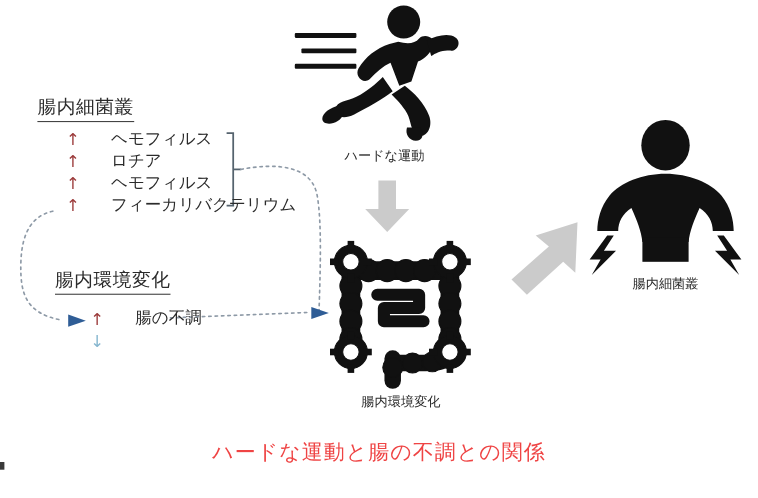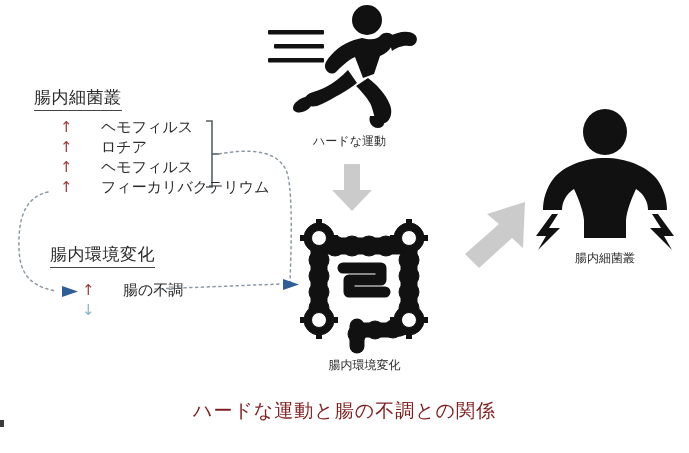--- a/index.html
+++ b/index.html
@@ -43,21 +43,21 @@
   .item-label{font-size:15px;margin-left:27px;}
 
   .pic-label{
     font-size:12px;
     color:#2b2b2b;
     white-space:nowrap;
     text-align:center;
   }
   .caption{
     font-size:19px;
-    color:#7f1d1d;
+    color:#ef4444;
     white-space:nowrap;
     letter-spacing:1px;
   }
   .edge-mark{
     width:4px;height:7px;background:#3a3a3a;
   }
 </style>
 </head>
 <body>
 

